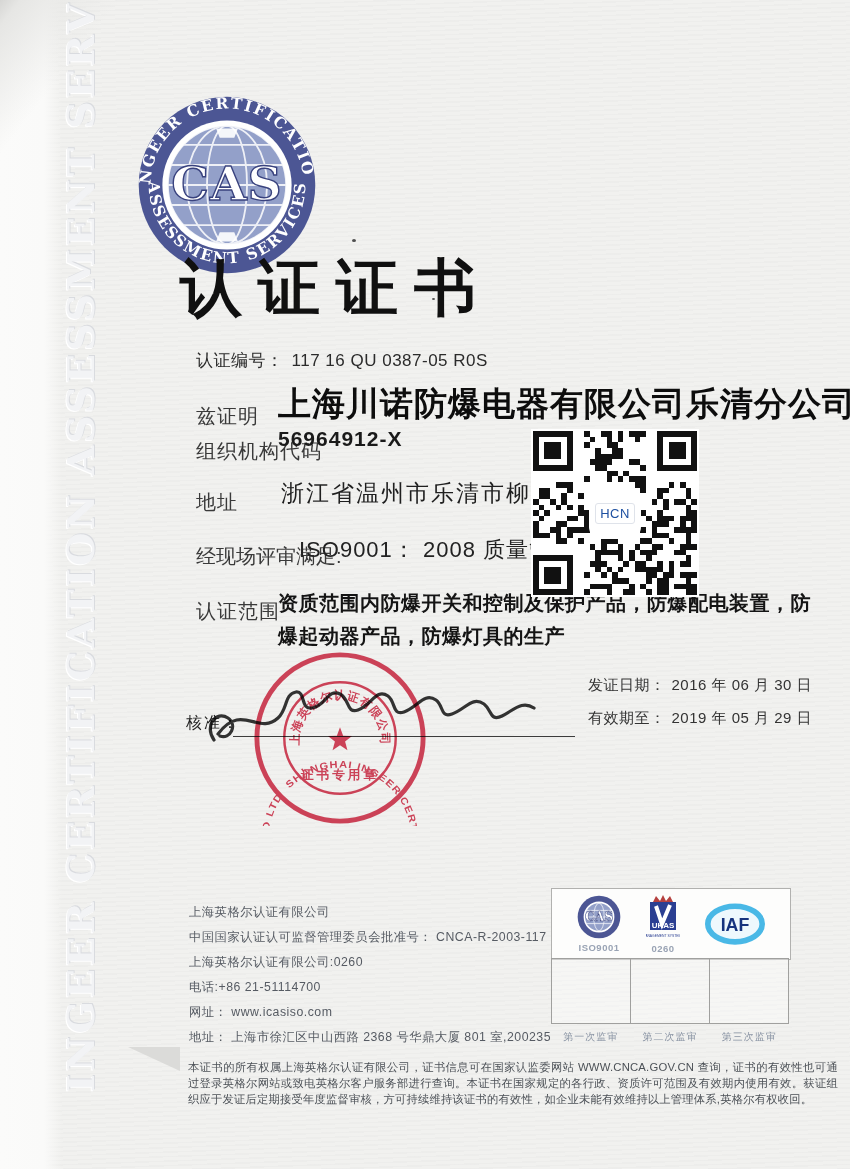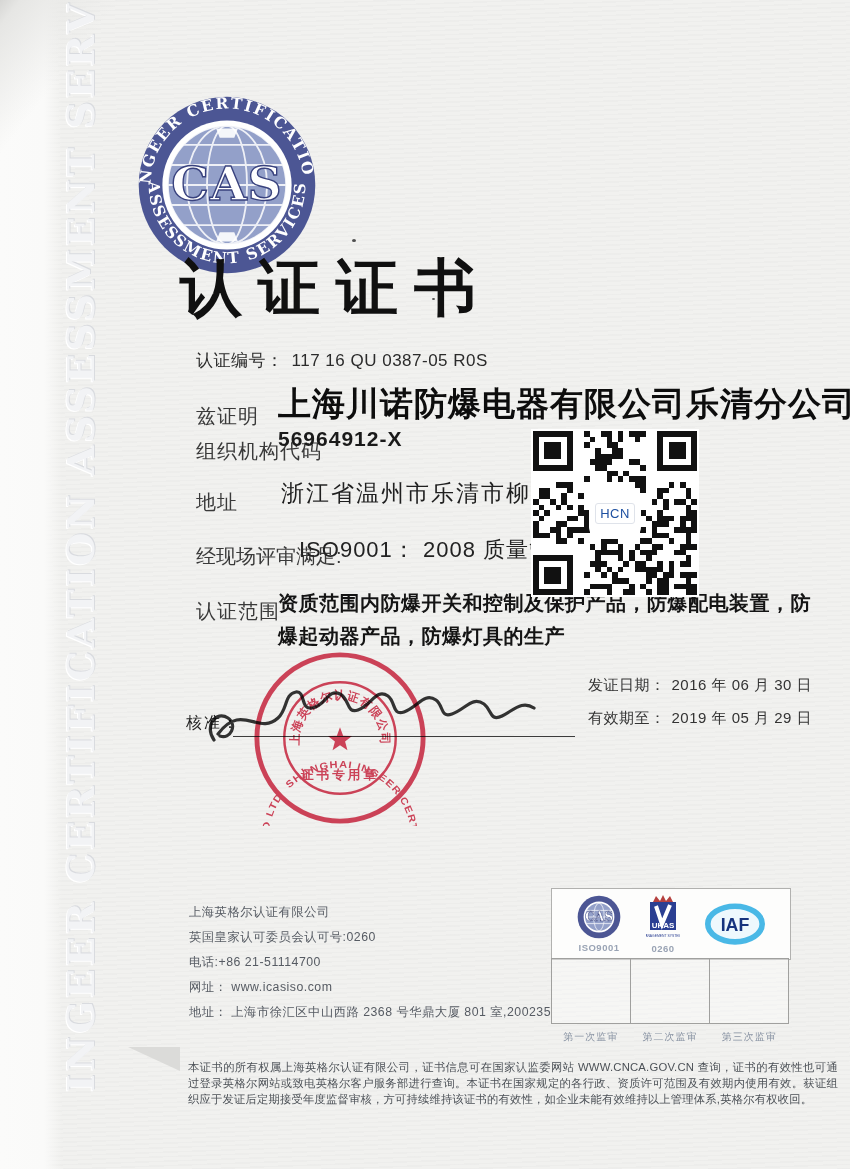--- a/index.html
+++ b/index.html
@@ -156,21 +156,22 @@
       <polygon points="90,79 93.2,87.6 102.4,88 95.2,93.7 97.6,102.5 90,97.5 82.4,102.5 84.8,93.7 77.6,88 86.8,87.6" fill="#c8334a"></polygon>
       <text x="90" y="132" text-anchor="middle" font-size="13" font-weight="700" fill="#c8334a" letter-spacing="3">证书专用章</text>
     </svg>
 
     <svg class="signature" viewBox="0 0 340 84">
       <path d="M14,74 C4,60 16,44 28,52 C38,59 30,74 20,70 M18,68 C42,36 58,70 78,52 C88,43 84,28 96,26 C106,25 100,44 112,42 C126,40 128,22 140,28 C150,33 146,48 158,44 C172,39 176,22 188,30 C196,36 192,50 204,46 C218,41 224,26 236,34 C244,40 240,52 252,48 C266,43 272,30 284,38 C292,44 290,56 302,50 C314,44 322,34 334,42" fill="none" stroke="#1d1d1d" stroke-width="3.2" stroke-linecap="round" opacity="0.9"></path>
     </svg>
 
     <div class="issuer">
       <div>上海英格尔认证有限公司</div>
-      <div>英国皇家认可委员会认可号:0260</div>
+      <div>中国国家认证认可监督管理委员会批准号： CNCA-R-2003-117</div>
+      <div>上海英格尔认证有限公司:0260</div>
       <div>电话:+86 21-51114700</div>
       <div>网址： www.icasiso.com</div>
       <div>地址： 上海市徐汇区中山西路 2368 号华鼎大厦 801 室,200235</div>
     </div>
 
     <div class="accr-box">
       <div class="accr-item">
         <svg width="44" height="44" viewBox="0 0 200 200">
           <circle cx="100" cy="100" r="97" fill="#4c5694"></circle>
           <circle cx="100" cy="100" r="70" fill="#ffffff"></circle>

